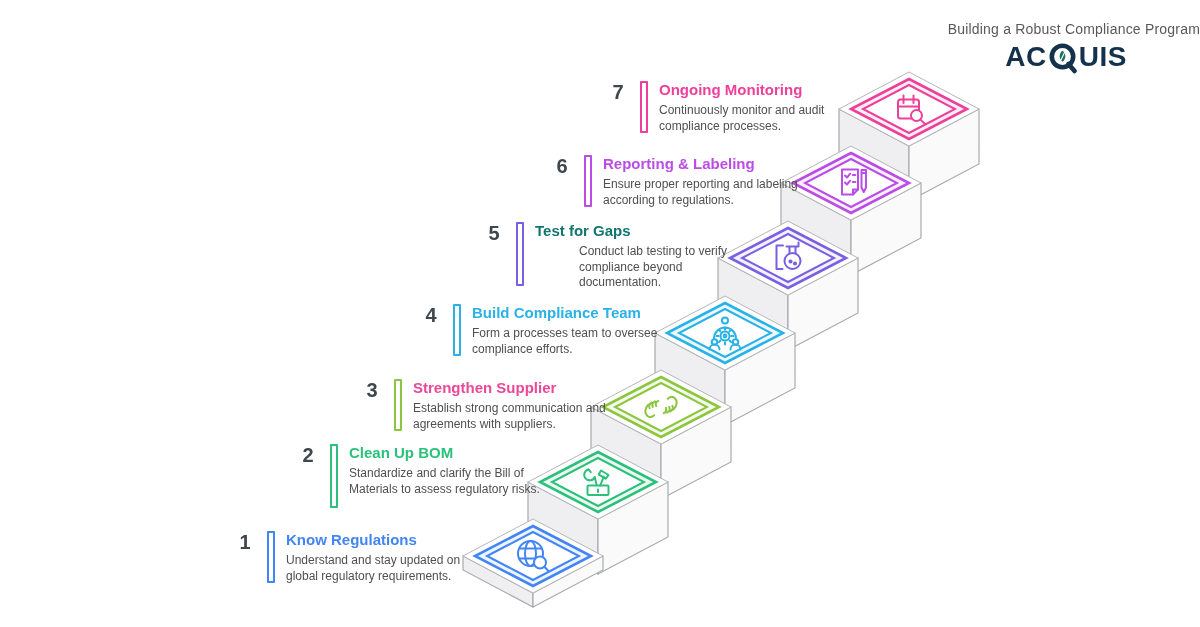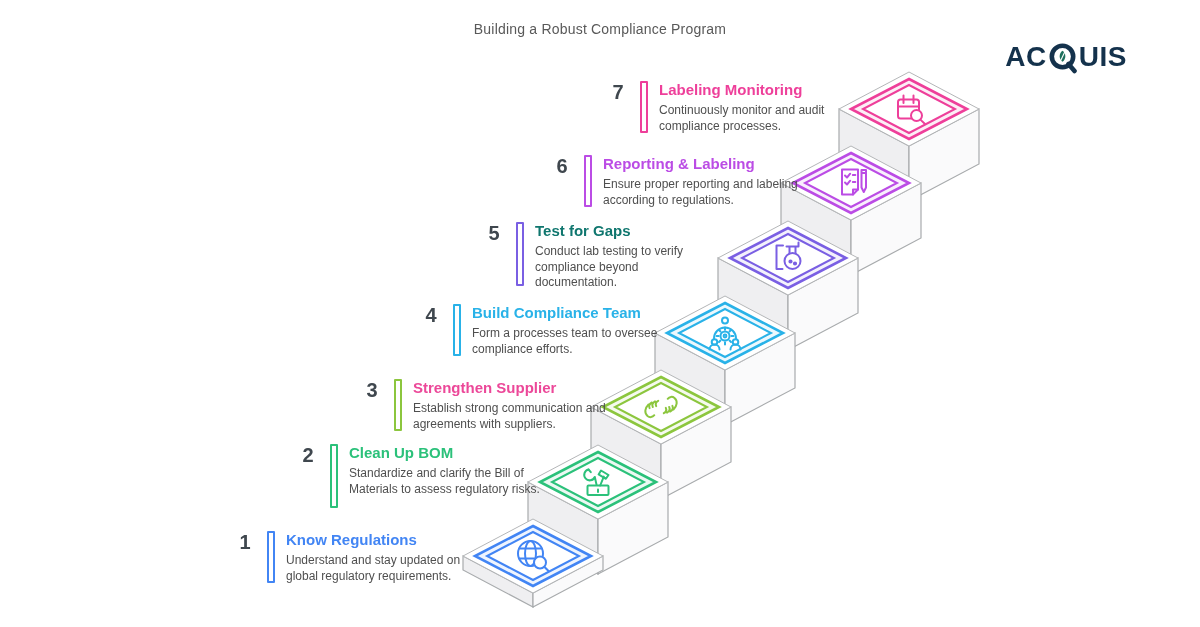--- a/index.html
+++ b/index.html
@@ -8,34 +8,34 @@
     font-family:"Liberation Sans",sans-serif;overflow:hidden;
   }
   #stairs{position:absolute;left:0;top:0;}
   .face-l{fill:#efeff1;stroke:#a8abad;stroke-width:1.2;}
   .face-r{fill:#fafafb;stroke:#a8abad;stroke-width:1.2;}
   .face-top{fill:#ffffff;stroke:#b4b6b8;stroke-width:1;}
   .dia-outer{fill-opacity:.09;stroke-width:2.6;}
   .dia-inner{fill:#ffffff;stroke-width:2;}
   .icon{fill:none;stroke-width:2;stroke-linecap:round;stroke-linejoin:round;}
   .page-title{
-    position:absolute;top:21px;left:0;width:100%;text-align:center;
+    position:absolute;top:21px;left:0;width:100%;text-align:right;
     font-size:14px;color:#595959;letter-spacing:.2px;
   }
   .logo{
     position:absolute;top:40px;right:73px;display:flex;align-items:center;
     font-weight:800;font-size:28px;color:#14324c;letter-spacing:.5px;line-height:1;
   }
   .logo svg{margin:2px 1px 0 1px;display:block;}
   .step-label{position:absolute;display:flex;align-items:flex-start;}
   .num{font-size:20px;font-weight:bold;color:#3f474e;width:18px;text-align:center;line-height:1;margin-top:1px;}
   .bar{width:4px;height:48px;border:2px solid;border-radius:1px;background:#fff;margin:0 11px 0 13px;flex:none;}
   .title{font-size:15px;font-weight:bold;line-height:1.15;margin-bottom:5px;}
   .desc{font-size:12px;line-height:1.3;color:#4f4f4f;width:195px;}
-  .desc.w170{width:170px;}
+  .desc.w170{width:170px;margin-left:44px;}
 </style>
 </head>
 <body>
 
 <div id="canvas">
 
   <svg id="stairs" width="1200" height="627" viewBox="0 0 1200 627">
 
     <g>
       <polygon class="face-l" points="839,109 909,146 909,201 839,164"></polygon>
@@ -156,21 +156,21 @@
       <path d="M14.5 8.8 C18.3 11.2 18.3 17.4 14.5 19.8 C10.7 17.4 10.7 11.2 14.5 8.8 Z" fill="#1e6f5c"></path>
       <line x1="11.8" y1="20.5" x2="17.2" y2="9" stroke="#ffffff" stroke-width="1.1"></line>
     </svg>
     <span>UIS</span>
   </div>
 
   <div class="step-label" style="left:609px;top:81px">
     <div class="num">7</div>
     <div class="bar" style="border-color: rgb(238, 63, 154);"></div>
     <div class="texts">
-      <div class="title" style="color: rgb(238, 63, 154);">Labeling Monitoring</div>
+      <div class="title" style="color: rgb(238, 63, 154);">Ongoing Monitoring</div>
       <div class="desc" style="width:180px">Continuously monitor and audit compliance processes.</div>
     </div>
   </div>
 
   <div class="step-label" style="left:553px;top:155px">
     <div class="num">6</div>
     <div class="bar" style="border-color: rgb(187, 76, 229);"></div>
     <div class="texts">
       <div class="title" style="color: rgb(187, 76, 229);">Reporting &amp; Labeling</div>
       <div class="desc">Ensure proper reporting and labeling according to regulations.</div>

